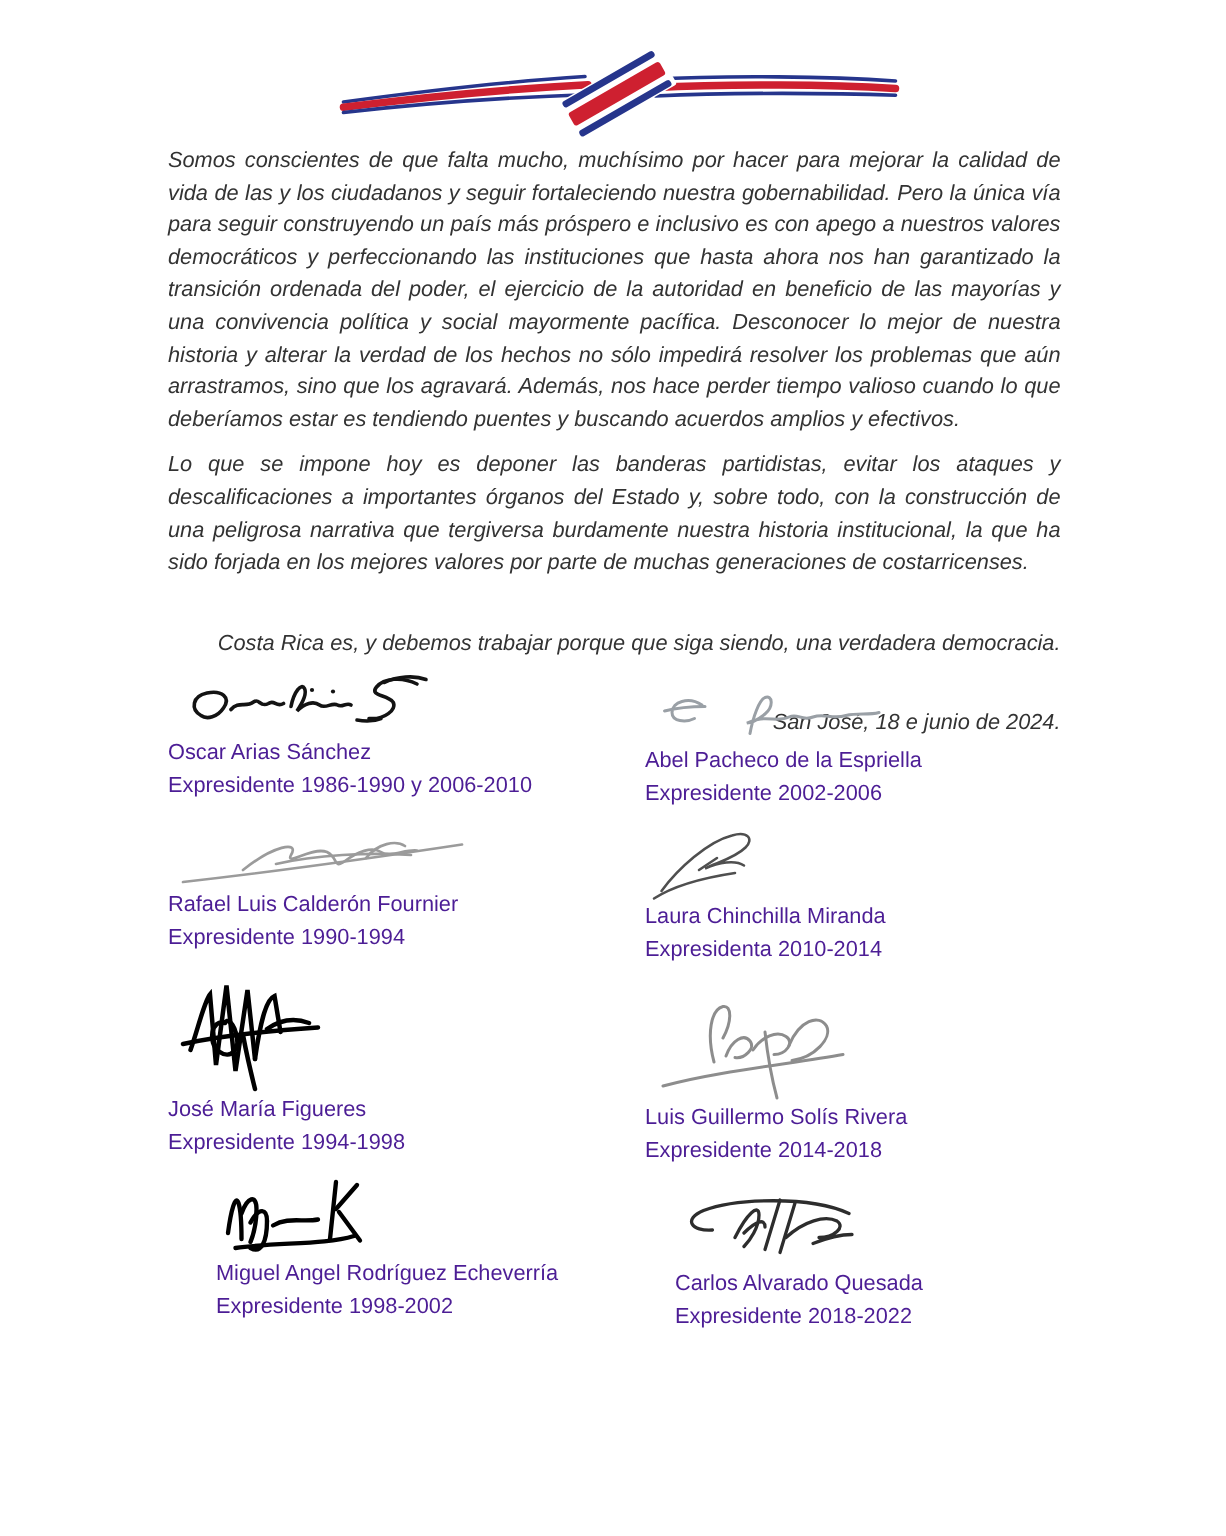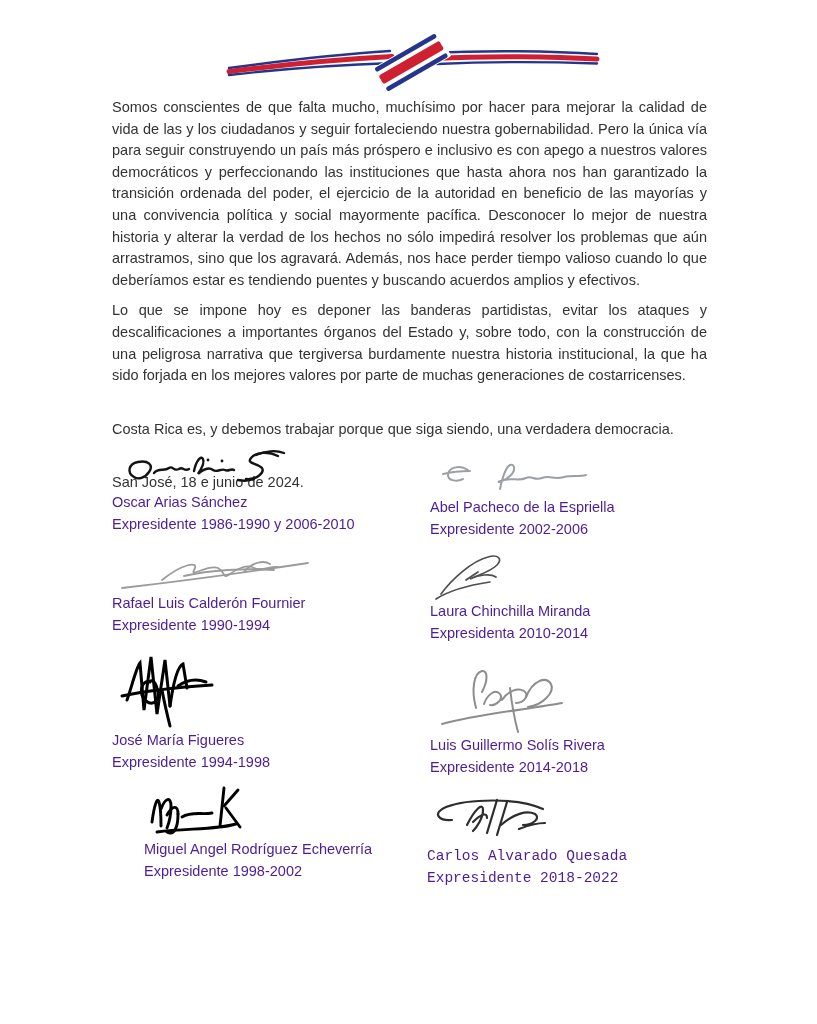--- a/index.html
+++ b/index.html
@@ -9,41 +9,41 @@
     background:#ffffff;
     font-family:"Liberation Sans", sans-serif;
     color:#333333;
     overflow:hidden;
   }
   .logo {
     position:absolute; left:228px; top:42px;
     overflow:visible;
   }
   .body-text {
-    position:absolute; left:112px; top:97px; width:595px;
+    position:absolute; left:112px; top:97px; width:595px;font-style:italic;
   }
   .body-text p {
     margin:0 0 9px 0;
     font-size:14.5px; line-height:21.6px;
     text-align:justify;
   }
-  .body-text p.short { text-align:left;margin-top:32px; }
+  .body-text p.short { text-align:right;margin-top:32px; }
   .sig-cell { position:absolute; width:310px; }
   .sig-cell .name, .sig-cell .role {
     font-size:14.5px; line-height:21.5px; text-align:left; color:#4c1d95;
   }
   svg.sig { display:block; overflow:visible; }
   .pos-l1 { left:112px; top:448px; }
   .pos-r1 { left:430px; top:459px; }
   .pos-l2 { left:112px; top:553px; }
   .pos-r2 { left:430px; top:552px; }
   .pos-l3 { left:112px; top:650px; }
   .pos-r3 { left:430px; top:664px; }
   .pos-l4 { left:112px; top:781px;margin-left:32px; }
-  .pos-r4 { left:427px; top:794px;font-family:Liberation Mono, monospace; }
+  .pos-r4 { left:450px; top:794px; }
   .m6 { margin-left:6px; } .m10 { margin-left:10px; } .m8 { margin-left:8px; }
   .m4 { margin-left:4px; } .m2 { margin-left:2px; }
 </style>
 </head>
 <body>
 
 <div class="page">
 
   <svg class="logo" width="370" height="48" viewBox="0 0 370 48" aria-hidden="true">
     <g fill="none" stroke-linecap="round">

